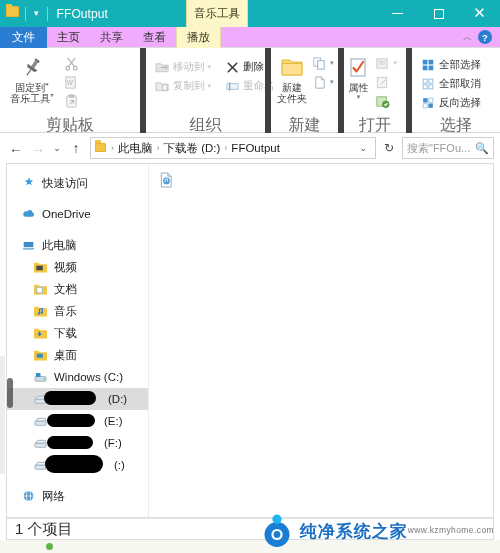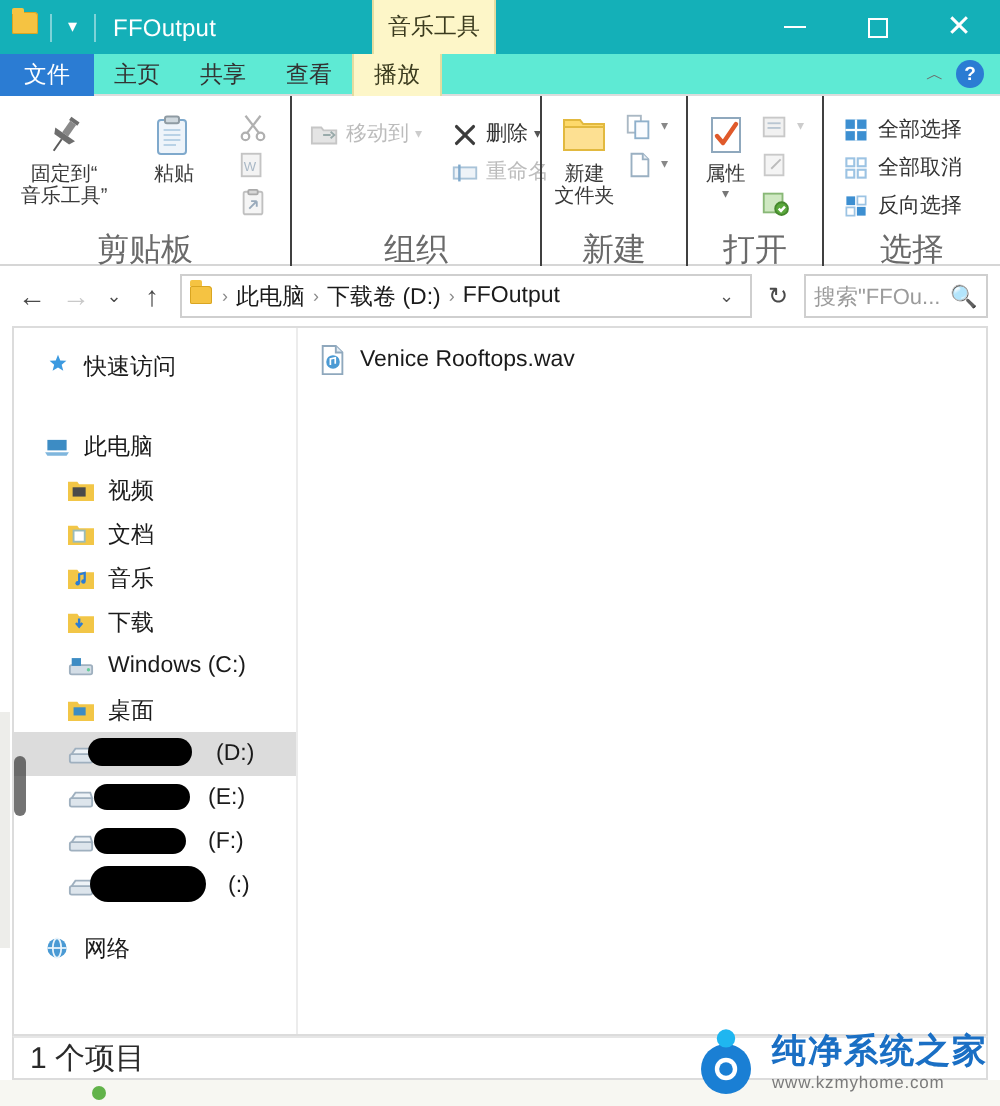--- a/index.html
+++ b/index.html
@@ -44,21 +44,21 @@
     width:41px; height:27px; display:flex; align-items:center; justify-content:center;
     color:#ffffff; font-size:12px;
   }
   .wc .glyph-min { display:block; width:11px; height:1px; background:#fff; }
   .wc .glyph-max { display:block; width:10px; height:10px; border:1px solid #fff; }
   .wc .glyph-close { font-size:15px; line-height:1; font-family:"DejaVu Sans", sans-serif; }
 
   
   .tabstrip {
     position:absolute; left:0; top:27px; width:500px; height:21px;
-    background:#5eead4; display:flex; align-items:stretch;
+    background:#f0abfc; display:flex; align-items:stretch;
     border-bottom:1px solid #dcdcdc;
   }
   .tab {
     display:flex; align-items:center; justify-content:center;
     padding:0 10px; font-size:11.5px; color:#333; height:21px; white-space:nowrap;
   }
   .tab.file { background:#2b7cd3; color:#fff; padding:0 12px; }
   .tab.ctx {
     background:#fdf6c8; border-left:1px solid #e4dca0; border-right:1px solid #e4dca0;
     color:#3b3b1e;
@@ -71,21 +71,21 @@
     font-weight:bold;
   }
 
   
   .ribbon {
     position:absolute; left:0; top:48px; width:500px; height:85px;
     background:#ffffff; border-bottom:1px solid #d6d6d6;
     display:flex; align-items:stretch;
   }
   .rgroup { display:flex; flex-direction:column; position:relative; height:85px; }
-  .rgroup + .rgroup { border-left:1px solid #404040; }
+  .rgroup + .rgroup { border-left:6px solid #404040; }
   .rgroup-body { flex:1; display:flex; align-items:flex-start; padding:4px 6px 0 6px; gap:3px; }
   .rgroup-label {
     height:16px; font-size:16px; color:#6a6a6a; text-align:center;
     display:flex; align-items:center; justify-content:center;
   }
 
   .bigbtn {
     width:52px; display:flex; flex-direction:column; align-items:center;
     padding-top:2px; gap:2px;
   }
@@ -166,21 +166,21 @@
     background:#fff; border:1px solid #dcdcdc; border-top:1px solid #e6e6e6;
     display:flex; align-items:center; padding:0 8px;
   }
   .statusbar .stext { font-size:15px; color:#2a2a2a; }
 
   
   .watermark {
     position:absolute; right:6px; bottom:5px; display:flex; align-items:center; gap:6px;
   }
   .wm-mark { width:34px; height:34px; position:relative; }
-  .wm-text { display:flex; flex-direction:column; line-height:1; }
+  .wm-text { display:flex; flex-direction:row; line-height:1; }
   .wm-main { font-size:17px; font-weight:bold; color:#1a6fc4; letter-spacing:1px; }
   .wm-sub { font-size:8.5px; color:#7a7a7a; letter-spacing:.4px; margin-top:3px; }
 
   
   .peek {
     position:absolute; left:0; top:540px; width:500px; height:13px;
     background:#f7f7f2; overflow:hidden;
   }
   .peek-txt { font-size:11px; color:#8d8d8d; padding-left:62px; white-space:nowrap; }
   .peek-dot { position:absolute; left:46px; top:3px; width:7px; height:7px; border-radius:50%; background:#62b34a; }
@@ -256,35 +256,20 @@
               </g>
             </svg>
           </div>
           <div class="blabel">
             <span>固定到“</span><br>
             <span>音乐工具”</span>
           </div>
         </div>
 
 
-        <div class="bigbtn">
-          <div class="bicon">
-            <svg width="24" height="24" viewBox="0 0 24 24">
-              <rect x="4" y="4" width="14" height="17" rx="1.5" fill="#eef4fa" stroke="#7fa9cc"></rect>
-              <rect x="7.5" y="2.2" width="7" height="3.4" rx="1" fill="#cfd8de" stroke="#8f9ba3"></rect>
-              <g stroke="#b9d2e6" stroke-width="1">
-                <line x1="6.8" y1="9" x2="15.2" y2="9"></line>
-                <line x1="6.8" y1="11.5" x2="15.2" y2="11.5"></line>
-                <line x1="6.8" y1="14" x2="15.2" y2="14"></line>
-                <line x1="6.8" y1="16.5" x2="13" y2="16.5"></line>
-              </g>
-            </svg>
-          </div>
-          <div class="blabel">粘贴</div>
-        </div>
 
         <div class="smallcol">
           <div class="smallbtn dim">
             <span class="icon-sq">
               <svg width="15" height="15" viewBox="0 0 16 16">
                 <g stroke="#b0b0b0" fill="none" stroke-width="1.2">
                   <line x1="4" y1="2" x2="11" y2="11"></line>
                   <line x1="12" y1="2" x2="5" y2="11"></line>
                   <circle cx="4" cy="13" r="2"></circle>
                   <circle cx="12" cy="13" r="2"></circle>
@@ -318,20 +303,30 @@
       <div class="rgroup-body" style="padding-top:8px; gap:8px;">
         <div class="smallcol">
           <div class="smallbtn dim">
             <span class="icon-sq">
               <svg width="15" height="15" viewBox="0 0 16 16">
                 <path d="M1 4 h5 l1.2 1.5 H14 v7 H1 z" fill="#e4e4e4" stroke="#c6c6c6"></path>
                 <path d="M7 8 h4 M11 6.3 l2 1.7 -2 1.7" stroke="#9aa" fill="none"></path>
               </svg>
             </span>
             <span>移动到</span>
+            <span class="arr">▾</span>
+          </div>
+          <div class="smallbtn dim">
+            <span class="icon-sq">
+              <svg width="15" height="15" viewBox="0 0 16 16">
+                <path d="M1 4 h5 l1.2 1.5 H14 v7 H1 z" fill="#e9e9e9" stroke="#c9c9c9"></path>
+                <rect x="8" y="6" width="5" height="6" fill="#f5f5f5" stroke="#c0c0c0"></rect>
+              </svg>
+            </span>
+            <span>复制到</span>
             <span class="arr">▾</span>
           </div>
         </div>
         <div class="smallcol">
           <div class="smallbtn">
             <span class="icon-sq">
               <svg width="15" height="15" viewBox="0 0 16 16">
                 <g stroke="#3b3b3b" stroke-width="1.7" stroke-linecap="round">
                   <line x1="3.5" y1="3.5" x2="12.5" y2="12.5"></line>
                   <line x1="12.5" y1="3.5" x2="3.5" y2="12.5"></line>
@@ -516,20 +511,28 @@
       <div class="nav-item">
         <span class="nicon">
           <svg width="14" height="14" viewBox="0 0 16 16">
               <path d="M8 1.5 l1.3 3.3 3.5 .2 -2.7 2.3 .9 3.4 L8 8.8 4.9 10.7 l.9 -3.4 L3.2 5 l3.5 -.2z" fill="#3c9ae0"></path>
             </svg>
         </span>
         <span>快速访问</span>
       </div>
       <div class="nav-gap"></div>
 
+      <div class="nav-item">
+        <span class="nicon">
+          <svg width="15" height="14" viewBox="0 0 16 16">
+              <path d="M4 11 h8.4 a2.4 2.4 0 0 0 .2 -4.7 A3.4 3.4 0 0 0 6.3 5.2 A2.9 2.9 0 0 0 4 11 z" fill="#3d9ad6"></path>
+            </svg>
+        </span>
+        <span>OneDrive</span>
+      </div>
       <div class="nav-gap"></div>
 
       <div class="nav-item">
         <span class="nicon">
           <svg width="15" height="14" viewBox="0 0 16 16">
               <path d="M2.5 4.5 h11 v6 h-11z" fill="#3d8cc4"></path>
               <path d="M1.2 11.5 h13.6 l-1.3 2 H2.5z" fill="#7fb6dd"></path>
             </svg>
         </span>
         <span>此电脑</span>
@@ -574,36 +577,36 @@
               <path d="M1 2 h5 l1 1.4 h8 v9 H1z" fill="#f2c647"></path>
               <path d="M7 4.6 v4 M5.3 7 L7 9 8.7 7" stroke="#2b7cd3" stroke-width="1.3" fill="none"></path>
             </svg>
         </span>
         <span>下载</span>
       </div>
 
       <div class="nav-item lvl2">
         <span class="nicon">
           <svg width="15" height="13" viewBox="0 0 16 14">
+              <path d="M1 2 h5 l1 1.4 h8 v9 H1z" fill="#f2c647"></path>
+              <rect x="4" y="5" width="6.5" height="4.4" fill="#3d8cc4"></rect>
+            </svg>
+        </span>
+        <span>桌面</span>
+      </div>
+
+      <div class="nav-item lvl2">
+        <span class="nicon">
+          <svg width="15" height="13" viewBox="0 0 16 14">
               <rect x="2" y="6" width="12" height="5" rx="1" fill="#d3dde6" stroke="#9fb0bf"></rect>
               <rect x="3" y="2.2" width="5" height="4.2" fill="#3d8cc4"></rect>
               <circle cx="12" cy="8.5" r=".9" fill="#6c9"></circle>
             </svg>
         </span>
         <span>Windows (C:)</span>
-      </div>
-
-      <div class="nav-item lvl2">
-        <span class="nicon">
-          <svg width="15" height="13" viewBox="0 0 16 14">
-              <path d="M1 2 h5 l1 1.4 h8 v9 H1z" fill="#f2c647"></path>
-              <rect x="4" y="5" width="6.5" height="4.4" fill="#3d8cc4"></rect>
-            </svg>
-        </span>
-        <span>桌面</span>
       </div>
 
       <div class="nav-item lvl2 sel" style="position:relative;">
         <span class="nicon">
           <svg width="15" height="13" viewBox="0 0 16 14">
               <rect x="2" y="6.5" width="12" height="4.6" rx="1" fill="#dde5ec" stroke="#9fb0bf"></rect>
               <path d="M3 6.5 L5 3.6 h8 l1 2.9z" fill="#eef3f7" stroke="#9fb0bf"></path>
             </svg>
         </span>
         <span style="margin-left:54px">(D:)</span>
@@ -661,21 +664,20 @@
     <div class="filepane">
       <div class="file-item">
         <span class="ficon">
           <svg width="15" height="16" viewBox="0 0 16 17">
             <path d="M2.5 1 h7 l3.5 3.5 V16 H2.5z" fill="#ffffff" stroke="#8fa8bd"></path>
             <path d="M9.5 1 v3.5 h3.5" fill="#e3ecf4" stroke="#8fa8bd"></path>
             <circle cx="8" cy="9.5" r="3.6" fill="#4a9ad4"></circle>
             <path d="M6.6 11.2 V7.9 l2.6 -.6 v3.2" stroke="#fff" stroke-width=".9" fill="none"></path>
           </svg>
         </span>
-        <span>Venice Rooftops.wav</span>
       </div>
 
     </div>
   </div>
 
   <div class="statusbar">
     <span class="stext">1 个项目</span>
   </div>
 
   <div class="left-edge" style="left:0;top:356px;width:5px;height:118px;background:#ededea;"></div>

